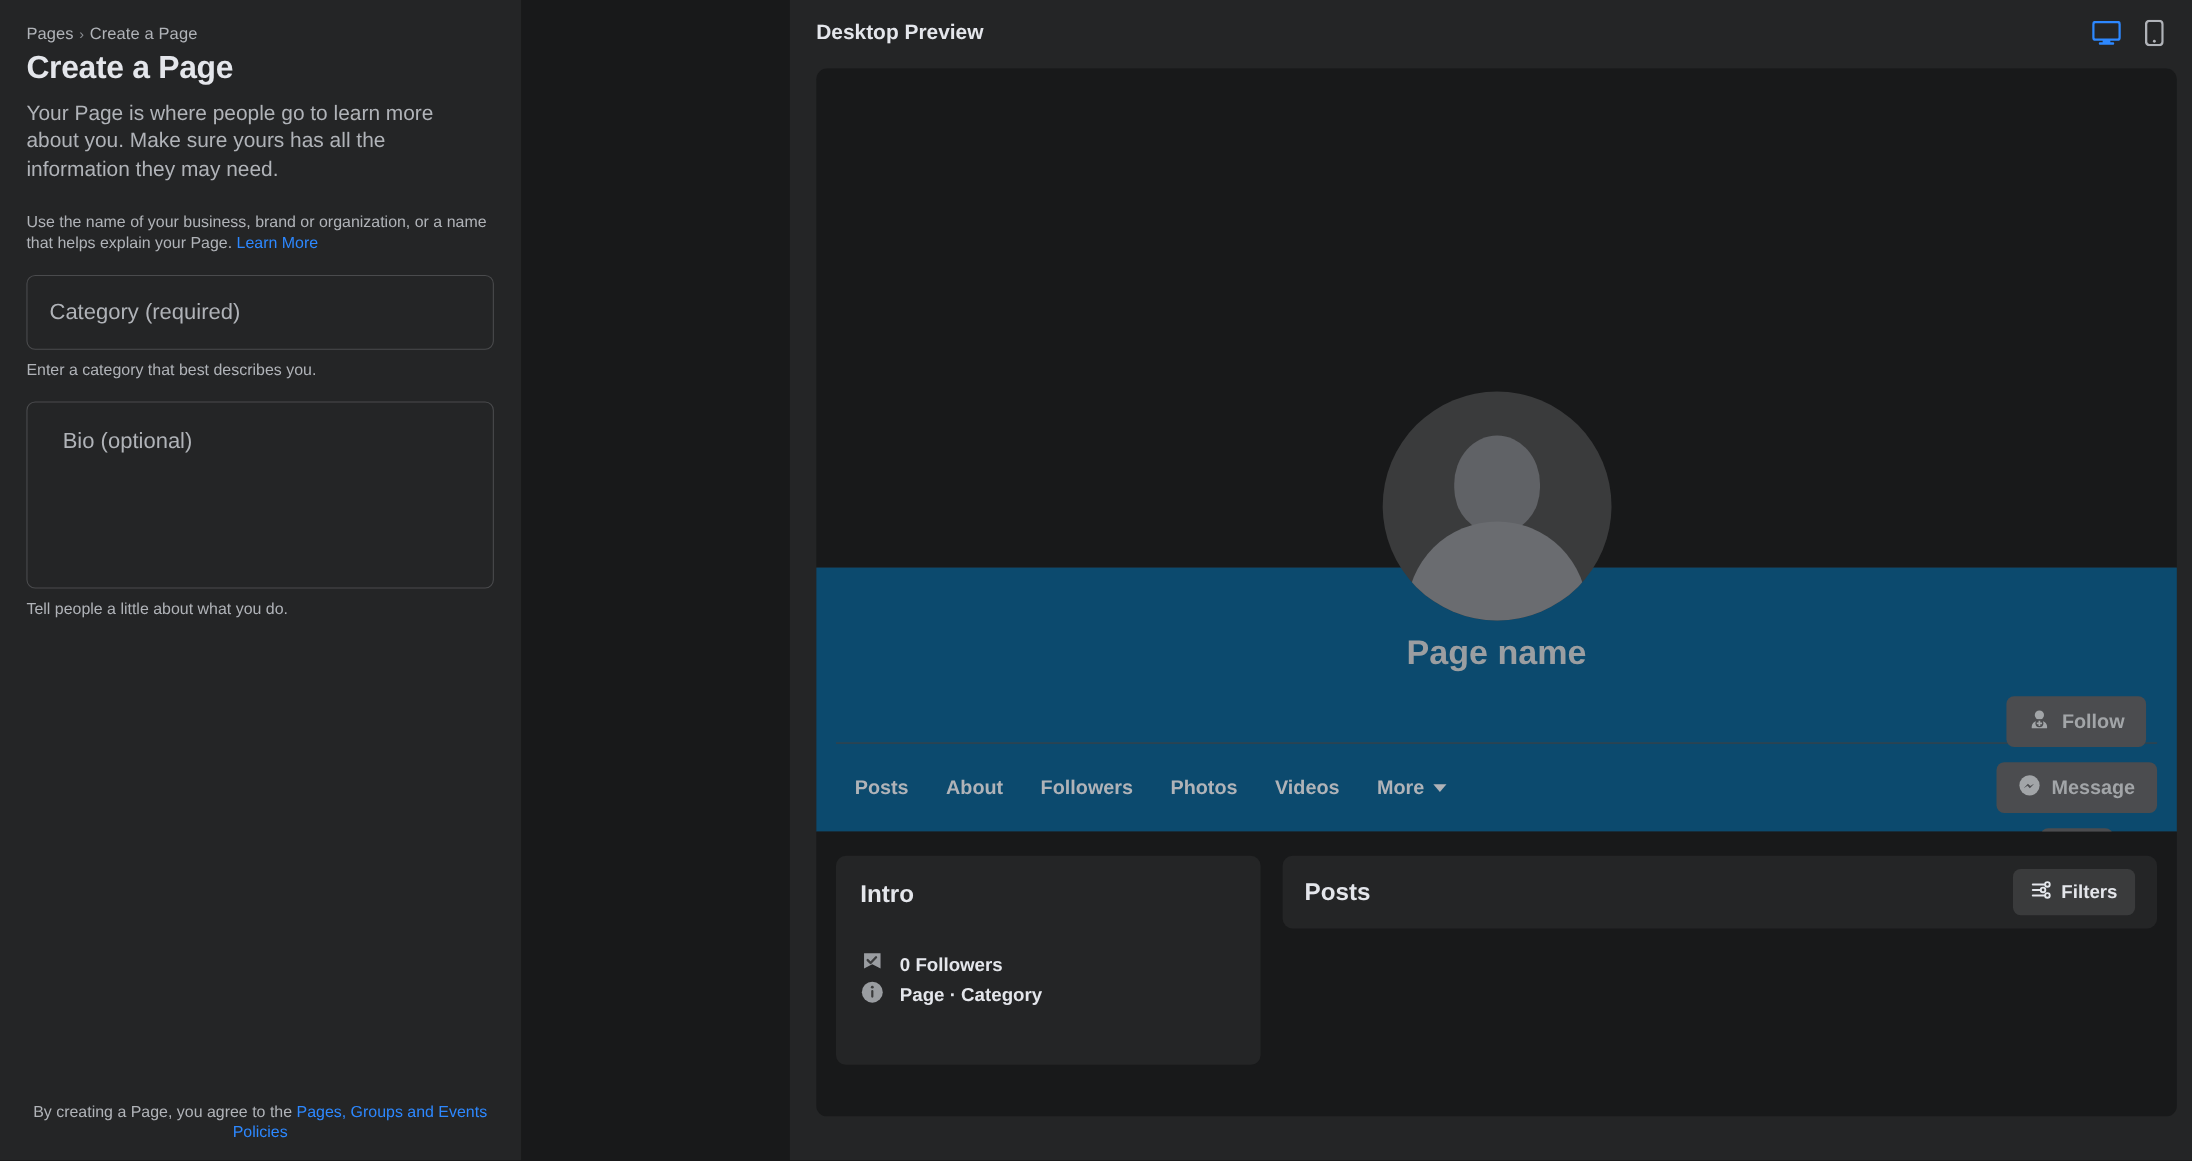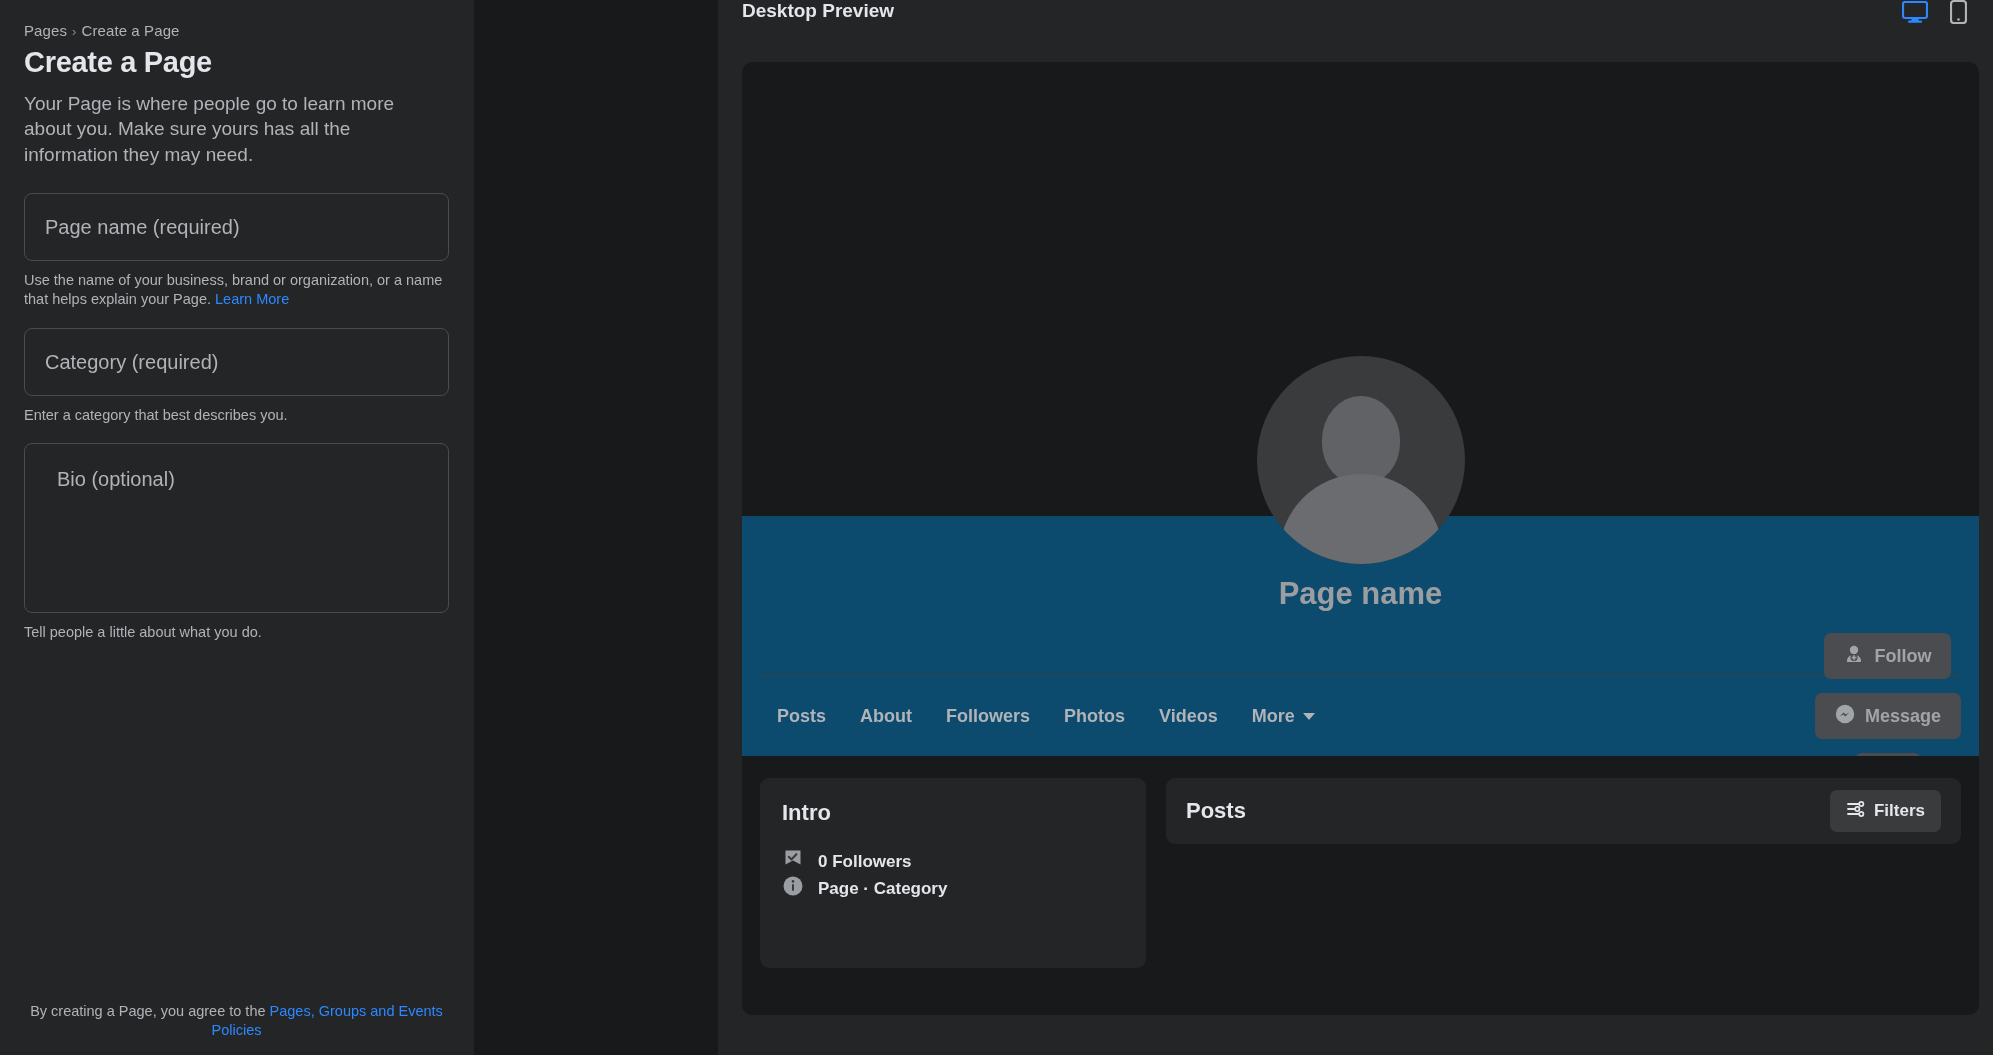--- a/index.html
+++ b/index.html
@@ -85,21 +85,21 @@
     position: absolute; left: 474px; top: 0;
     width: 244px; height: 1055px; background: #18191a;
   }
 
   
   .preview {
     position: absolute; left: 718px; top: 0;
     width: 1275px; height: 1055px; background: #242526;
   }
   .preview-header {
-    height: 60px; display: flex; align-items: flex-start;
+    height: 60px; display: flex; align-items: center;
     padding: 0 26px 0 24px;
   }
   .preview-title {
     font-size: 19px; font-weight: bold; color: #e4e6eb; flex: 1 1 auto;
   }
   .device-toggle { display: flex; align-items: center; gap: 22px; }
   .device-btn { cursor: pointer; display: flex; align-items: center; }
 
   .preview-card {
     position: absolute; left: 24px; top: 62px;
@@ -164,21 +164,21 @@
 
   .feed {
     position: absolute; left: 0; right: 0; top: 694px; bottom: 0;
     background: #18191a; padding: 22px 18px;
     display: flex; gap: 20px;
   }
   .intro-card {
     width: 386px; background: #242526; border-radius: 9px;
     padding: 22px 22px 30px 22px; height: 190px;
   }
-  .intro-title { font-size: 22px; font-weight: bold; color: #e4e6eb; margin-bottom: 22px; }
+  .intro-title { font-size: 22px; font-weight: bold; color: #e4e6eb; margin-bottom: 38px; }
   .intro-row {
     display: flex; align-items: center; gap: 14px;
     font-size: 17px; font-weight: bold; color: #e4e6eb; 
   }
   .intro-row:last-child { margin-bottom: 0; }
   .posts-card {
     flex: 1 1 auto; background: #242526; border-radius: 9px;
     height: 66px; display: flex; align-items: center; padding: 0 20px;
   }
   .posts-title { font-size: 22px; font-weight: bold; color: #e4e6eb; flex: 1 1 auto; }
@@ -197,23 +197,20 @@
   <div class="sidebar">
     <div class="sidebar-scroll">
 
       <div class="breadcrumb">
         <span class="crumb-link">Pages</span><span class="crumb-sep">›</span><span class="crumb-link">Create a Page</span>
       </div>
 
       <div class="page-title">Create a Page</div>
       <div class="page-desc">Your Page is where people go to learn more about you. Make sure yours has all the information they may need.</div>
 
-      <div class="field single">
-        <input type="text" placeholder="Page name (required)" style="">
-      </div>
       <div class="helper">
         <span>Use the name of your business, brand or organization, or a name that helps explain your Page.</span>
         <span class="link">Learn More</span>
       </div>
 
       <div class="field single">
         <input type="text" placeholder="Category (required)" style="">
       </div>
       <div class="helper">Enter a category that best describes you.</div>
 

